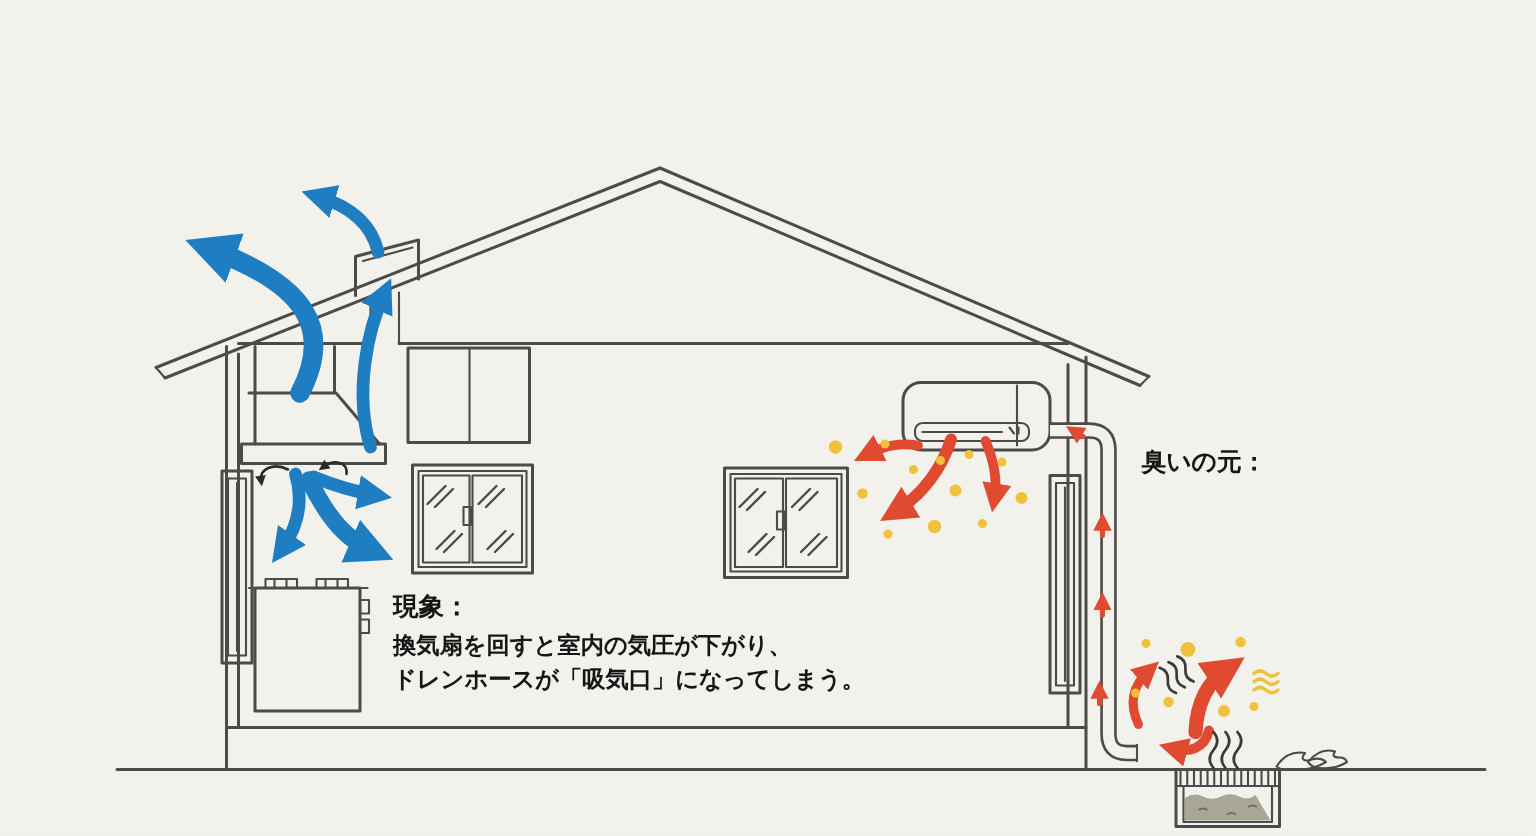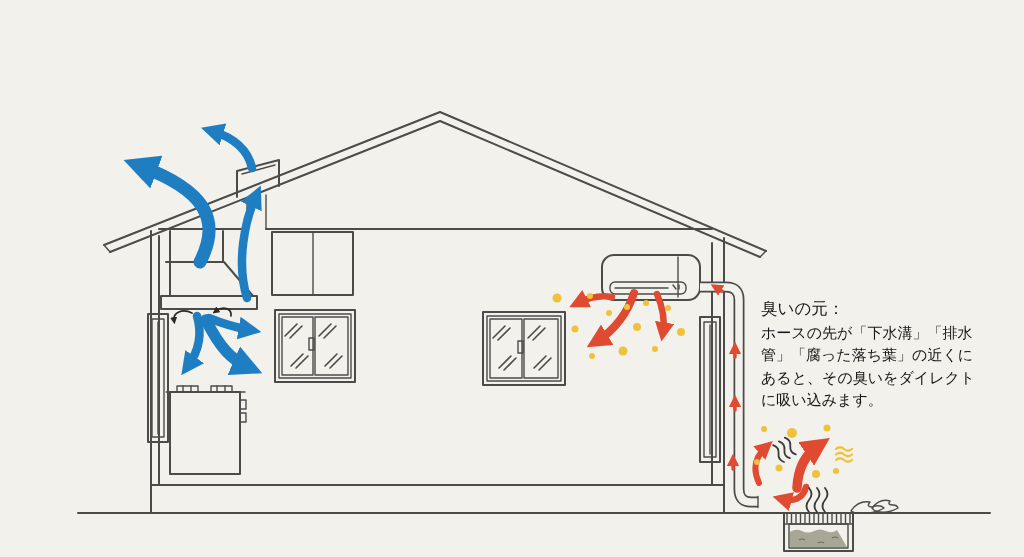--- a/index.html
+++ b/index.html
@@ -20,21 +20,21 @@
   .tube-in{fill:none;stroke:var(--bg);stroke-width:7.5;stroke-linecap:butt;}
   .b-arrow{fill:none;stroke:var(--blue);stroke-linecap:round;}
   .r-arrow{fill:none;stroke:var(--red);stroke-linecap:round;}
   .k-arrow{fill:none;stroke:#2a2a28;stroke-width:1.7;stroke-linecap:round;}
   .dot{fill:var(--yellow);}
   .stink{fill:none;stroke:#3a3a38;stroke-width:1.8;stroke-linecap:round;}
   .stink-y{fill:none;stroke:var(--yellow);stroke-width:2.3;stroke-linecap:round;}
   .water{fill:var(--water);stroke:none;}
   .overlay{position:absolute;color:var(--text);}
   #title{left:60px;top:24px;width:940px;font-size:35px;font-weight:900;letter-spacing:0.5px;white-space:nowrap;}
-  .note{font-weight:normal;line-height:23px;}
+  .note{font-weight:bold;line-height:23px;}
   #phenomenon{left:262px;top:393px;font-size:15.5px;}
   #phenomenon .note-head{font-size:17px;margin-bottom:3px;}
   #odor{left:761px;top:297px;width:219px;font-size:15px;line-height:22.5px;}
   #odor .note-head{font-size:16.5px;margin-bottom:2px;}
 </style>
 </head>
 <body>
 
 <div id="stage">
 
@@ -222,19 +222,23 @@
       </g>
       <g transform="translate(836,449)">
         <path class="stink-y" d="M0,0 q4,-3.5 8,0 q4,3.5 8,0"></path>
         <path class="stink-y" d="M0,5.5 q4,-3.5 8,0 q4,3.5 8,0"></path>
         <path class="stink-y" d="M0,11 q4,-3.5 8,0 q4,3.5 8,0"></path>
       </g>
     </g>
   </svg>
 
 
+  <div id="phenomenon" class="overlay note">
+    <div class="note-head">現象：</div>
+    <div>換気扇を回すと室内の気圧が下がり、</div>
+    <div>ドレンホースが「吸気口」になってしまう。</div>
+  </div>
 
   <div id="odor" class="overlay note">
     <div class="note-head">臭いの元：</div>
-    <div>ホースの先が「下水溝」「排水管」「腐った落ち葉」の近くにあると、その臭いをダイレクトに吸い込みます。</div>
   </div>
 
 </div>
 
 </body></html>

